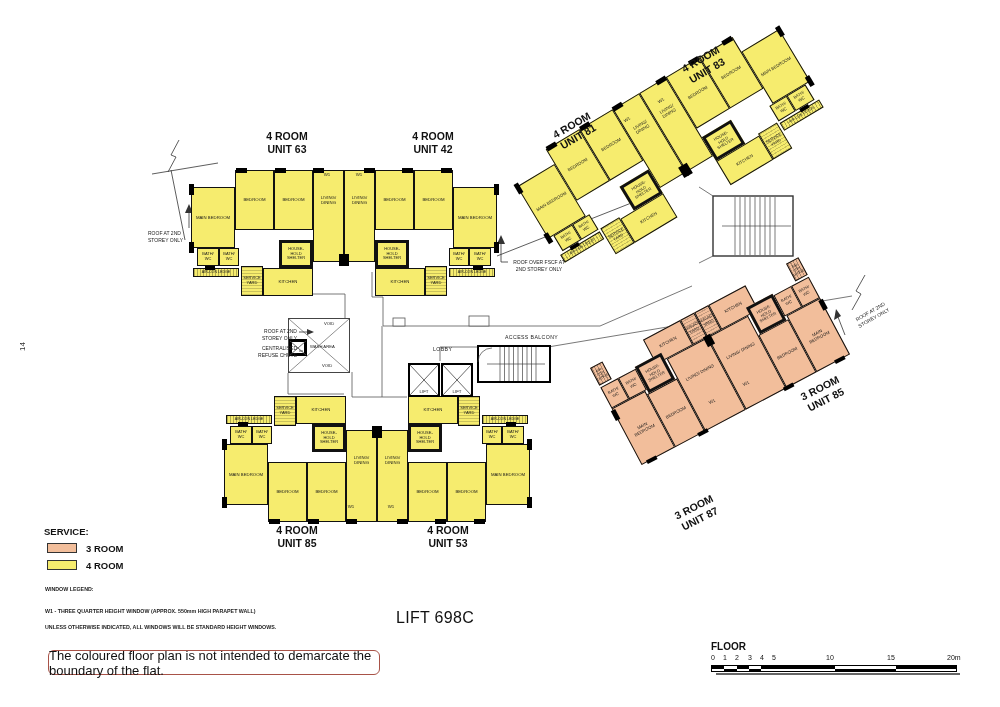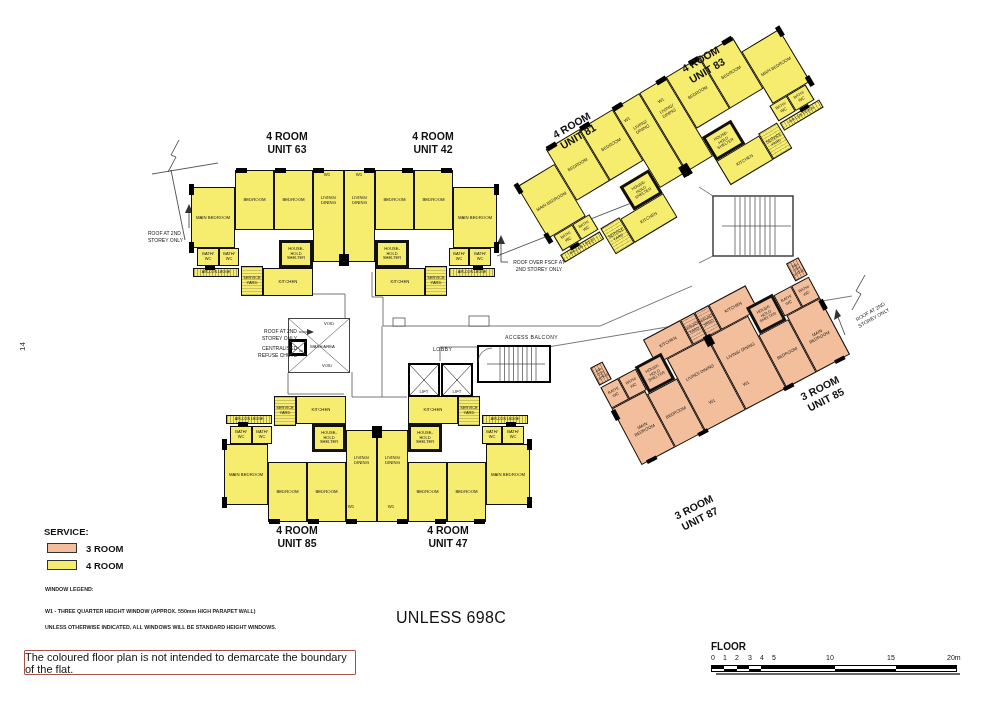--- a/index.html
+++ b/index.html
@@ -18,22 +18,22 @@
   .room.ledge{background-image:repeating-linear-gradient(90deg, rgba(0,0,0,.28) 0 1px, transparent 1px 3px);
         font-size:3.6px;}
   .chip{position:absolute;background:#000;}
   .unit-label{position:absolute;width:80px;text-align:center;font-weight:bold;
         font-size:10.5px;line-height:1.25;color:#111;}
   .sm-label{position:absolute;font-size:5.2px;letter-spacing:.4px;color:#222;white-space:nowrap;}
   .ann{position:absolute;font-size:5px;line-height:1.3;color:#222;}
   .w1{position:absolute;font-size:4.4px;color:#222;width:12px;text-align:center;}
   .liftbox{position:absolute;box-sizing:border-box;border:2.6px solid #000;background:transparent;}
   .lift-lbl{position:absolute;bottom:1px;left:0;right:0;text-align:center;font-size:4.4px;color:#222;}
-  #note-box{position:absolute;left:24px;top:650px;width:330px;height:23px;border:1.2px solid #A85247;
-        border-radius:1px;display:flex;align-items:center;justify-content:center;font-size:11px;color:#111;}
+  #note-box{position:absolute;left:48px;top:650px;width:330px;height:23px;border:1.2px solid #A85247;
+        border-radius:6px;display:flex;align-items:center;justify-content:center;font-size:13px;color:#111;}
   .title-line{font-size:16px;letter-spacing:.3px;color:#111;font-weight:500;}
   .legend-sw{position:absolute;width:30px;height:10px;border:1px solid #333;box-sizing:border-box;}
   .legend-lbl{position:absolute;font-size:9.5px;font-weight:bold;color:#111;}
   .wlegend{position:absolute;font-size:5.3px;font-weight:bold;color:#222;white-space:nowrap;}
   .scale-num{position:absolute;font-size:7px;color:#111;}
   .bar-seg{position:absolute;background:#000;}
 </style>
 </head>
 <body>
 
@@ -430,21 +430,21 @@
   <div class="unit-label" style="left:664px;top:52px;z-index:5;transform:rotate(-30deg)">
     <span style="display:block">4 ROOM</span>
     <span style="display:block">UNIT 83</span>
   </div>
   <div class="unit-label" style="left:257px;top:524px;z-index:5">
     <span style="display:block">4 ROOM</span>
     <span style="display:block">UNIT 85</span>
   </div>
   <div class="unit-label" style="left:408px;top:524px;z-index:5">
     <span style="display:block">4 ROOM</span>
-    <span style="display:block">UNIT 47</span>
+    <span style="display:block">UNIT 53</span>
   </div>
   <div class="unit-label" style="left:783px;top:381px;z-index:5;transform:rotate(-27deg)">
     <span style="display:block">3 ROOM</span>
     <span style="display:block">UNIT 85</span>
   </div>
   <div class="unit-label" style="left:657px;top:500px;z-index:5;transform:rotate(-27deg)">
     <span style="display:block">3 ROOM</span>
     <span style="display:block">UNIT 87</span>
   </div>
 
@@ -480,21 +480,21 @@
     <div class="wlegend" style="left:45px;top:586px;z-index:5">WINDOW LEGEND:</div>
     <div class="wlegend" style="left:45px;top:608px;z-index:5">W1  -  THREE QUARTER HEIGHT WINDOW (APPROX. 550mm HIGH PARAPET WALL)</div>
     <div class="wlegend" style="left:45px;top:624px;z-index:5">UNLESS OTHERWISE INDICATED, ALL WINDOWS WILL BE STANDARD HEIGHT WINDOWS.</div>
   </div>
 
   <div id="note-box" style="z-index:5">
     <span>The coloured floor plan is not intended to demarcate the boundary of the flat.</span>
   </div>
 
   <div style="position:absolute;left:396px;top:606px;z-index:5">
-    <div class="title-line" style="margin-top:3px">UNLESS 698C</div>
+    <div class="title-line" style="margin-top:3px">LIFT 698C</div>
   </div>
 
   <div style="position:absolute;left:711px;top:641px;width:250px;height:40px;z-index:5">
     <div style="font-size:10px;font-weight:bold">FLOOR</div>
     <div class="scale-num" style="left:0px;top:13px">0</div>
     <div class="scale-num" style="left:12px;top:13px">1</div>
     <div class="scale-num" style="left:24px;top:13px">2</div>
     <div class="scale-num" style="left:37px;top:13px">3</div>
     <div class="scale-num" style="left:49px;top:13px">4</div>
     <div class="scale-num" style="left:61px;top:13px">5</div>

